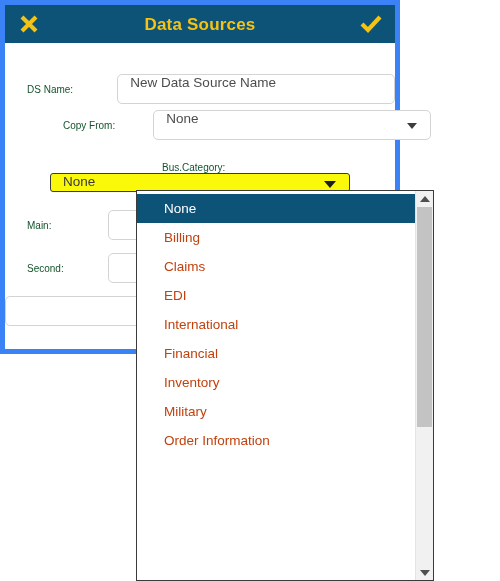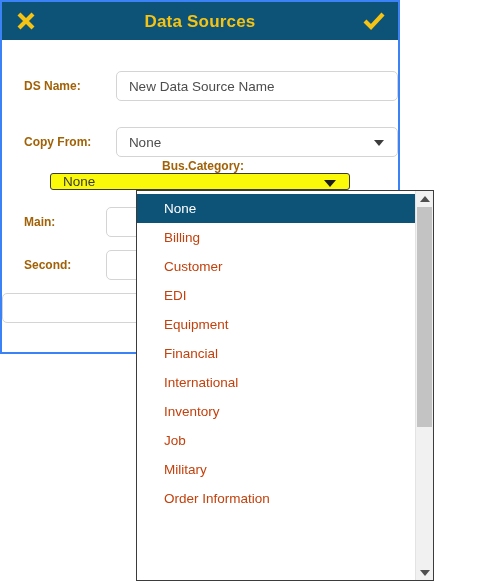--- a/index.html
+++ b/index.html
@@ -16,21 +16,21 @@
   }
 
   
   #dialog {
     position: absolute;
     left: 0;
     top: 0;
     width: 400px;
     height: 354px;
     box-sizing: border-box;
-    border: 2px solid #3b82f6;
+    border: 5px solid #3b82f6;
     background: #ffffff;
   }
 
   
   #titlebar {
     position: relative;
     height: 38px;
     background: #0d5378;
     display: flex;
     align-items: center;
@@ -70,42 +70,42 @@
     width: 100%;
     height: 30px;
     display: flex;
     align-items: center;
   }
   .row-label {
     width: 120px;
     text-align: right;
     padding-right: 8px;
     box-sizing: border-box;
-    font-size: 12px;
-    font-weight: bold;
-    color: #a16207;
+    font-size: 10px;
+    font-weight: normal;
+    color: #14532d;
     white-space: nowrap;
   }
   .row-label.left-align {
     text-align: left;
     padding-left: 22px;
     padding-right: 0;
   }
 
   
   .ctl {
     position: relative;
     box-sizing: border-box;
     height: 30px;
     width: 300px;
     border: 1px solid #d4d4d4;
     border-radius: 5px;
     background: #ffffff;
     display: flex;
-    align-items: center;
+    align-items: flex-start;
     padding-left: 12px;
     font-size: 13.5px;
     color: #4d4d4d;
   }
   .ctl.yellow {
     background: #fbf90a;
     border: 1px solid #3b3b3b;
     border-radius: 3px;
     color: #3a3a3a;
   }
@@ -244,21 +244,21 @@
 
   <div id="form-body">
 
     <div class="form-row" style="top:31px;">
       <div class="row-label left-align">DS Name:</div>
       <div class="ctl">
         <span>New Data Source Name</span>
       </div>
     </div>
 
-    <div class="form-row" style="top:87px;">
+    <div class="form-row" style="top:67px;padding-left:36px;">
       <div class="row-label left-align">Copy From:</div>
       <div class="ctl">
         <span>None</span>
         <span class="caret"></span>
       </div>
     </div>
 
     <div class="form-row" style="top:119px;flex-direction:column;">
       <div class="row-label left-align">Bus.Category:</div>
       <div class="ctl yellow">
@@ -302,27 +302,25 @@
       </div>
     </div>
 
   </div>
 </div>
 
 <div id="dropdown">
   <div id="dropdown-options">
     <div class="option selected">None</div>
     <div class="option">Billing</div>
-    <div class="option">Customer</div>
+    <div class="option">Claims</div>
     <div class="option">EDI</div>
-    <div class="option">Equipment</div>
+    <div class="option">International</div>
     <div class="option">Financial</div>
-    <div class="option">International</div>
     <div class="option">Inventory</div>
-    <div class="option">Job</div>
     <div class="option">Military</div>
     <div class="option">Order Information</div>
   </div>
 
   <div id="dropdown-scrollbar">
     <div class="sb-arrow up">
       <span class="tri-up"></span>
     </div>
     <div id="sb-thumb"></div>
     <div class="sb-arrow down">

